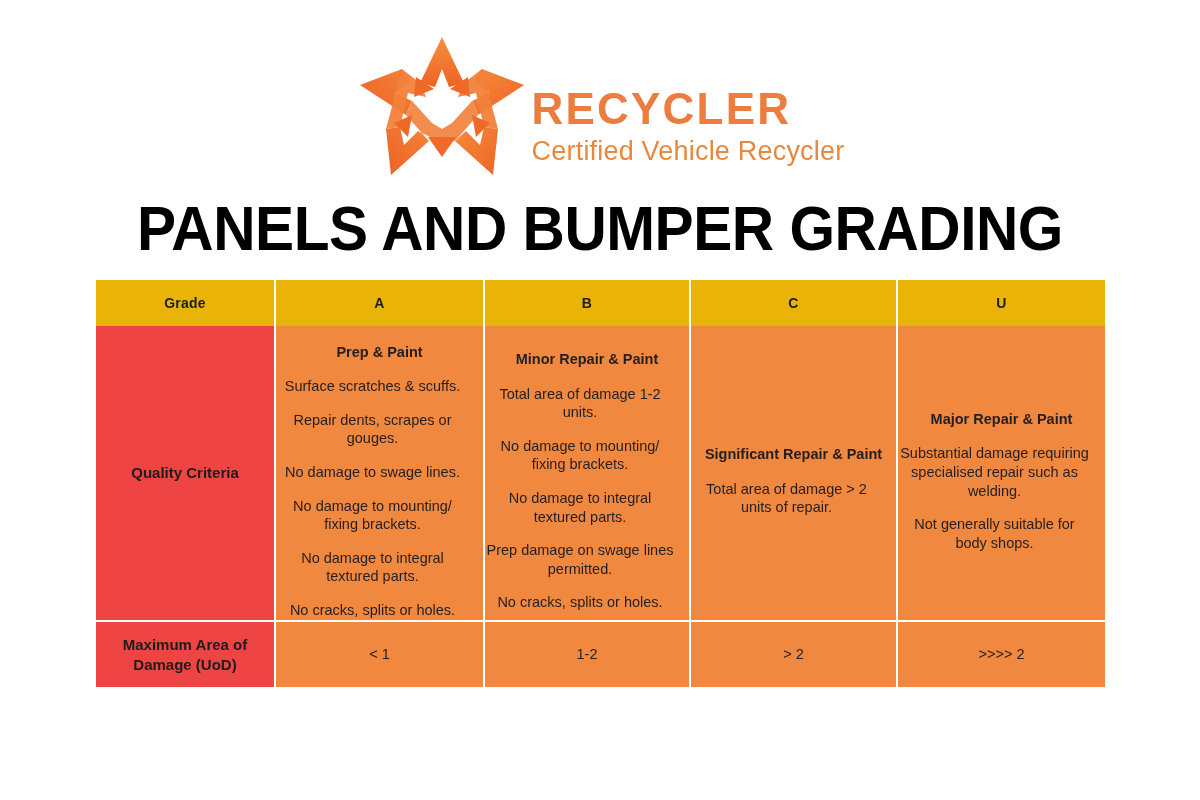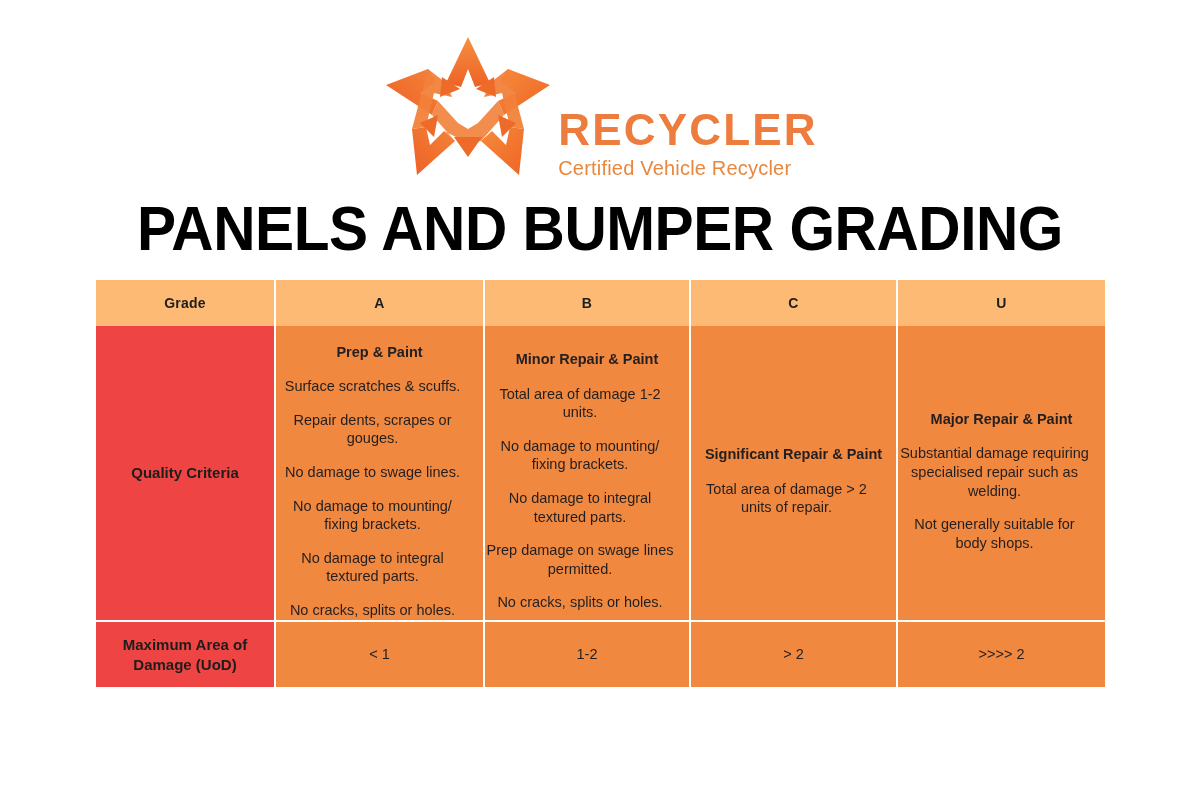--- a/index.html
+++ b/index.html
@@ -21,21 +21,21 @@
     left: 0;
     top: 28px;
     width: 1200px;
     height: 155px;
     display: flex;
     align-items: center;
     justify-content: center;
   }
   .logo-inner {
     display: flex;
-    align-items: flex-end;
+    align-items: center;
     gap: 4px;
   }
   .logo-mark {
     width: 172px;
     height: 150px;
     flex: 0 0 auto;
   }
   .logo-words {
     display: flex;
     flex-direction: column;
@@ -43,21 +43,21 @@
     padding-top: 44px;
   }
   .logo-title {
     font-size: 44px;
     font-weight: bold;
     letter-spacing: 2.2px;
     color: #ec7d3e;
     line-height: 1.04;
   }
   .logo-sub {
-    font-size: 20px;
+    font-size: 27px;
     font-weight: normal;
     color: #e8873e;
     letter-spacing: 0.2px;
     line-height: 1.25;
     margin-top: 3px;
   }
 
   
   .page-title {
     position: absolute;
@@ -95,21 +95,21 @@
   .grading-table tr:last-child > * { border-bottom: none; }
 
   col.c-label { width: 180px; }
   col.c-a     { width: 209px; }
   col.c-b     { width: 206px; }
   col.c-c     { width: 207px; }
   col.c-u     { width: 207px; }
 
   
   .hdr-cell {
-    background: #fdba74;
+    background: #eab308;
     height: 46px;
     text-align: center;
     font-size: 14px;
     font-weight: bold;
     color: #1d1d1b;
     letter-spacing: 0.2px;
   }
 
   
   .label-cell {

